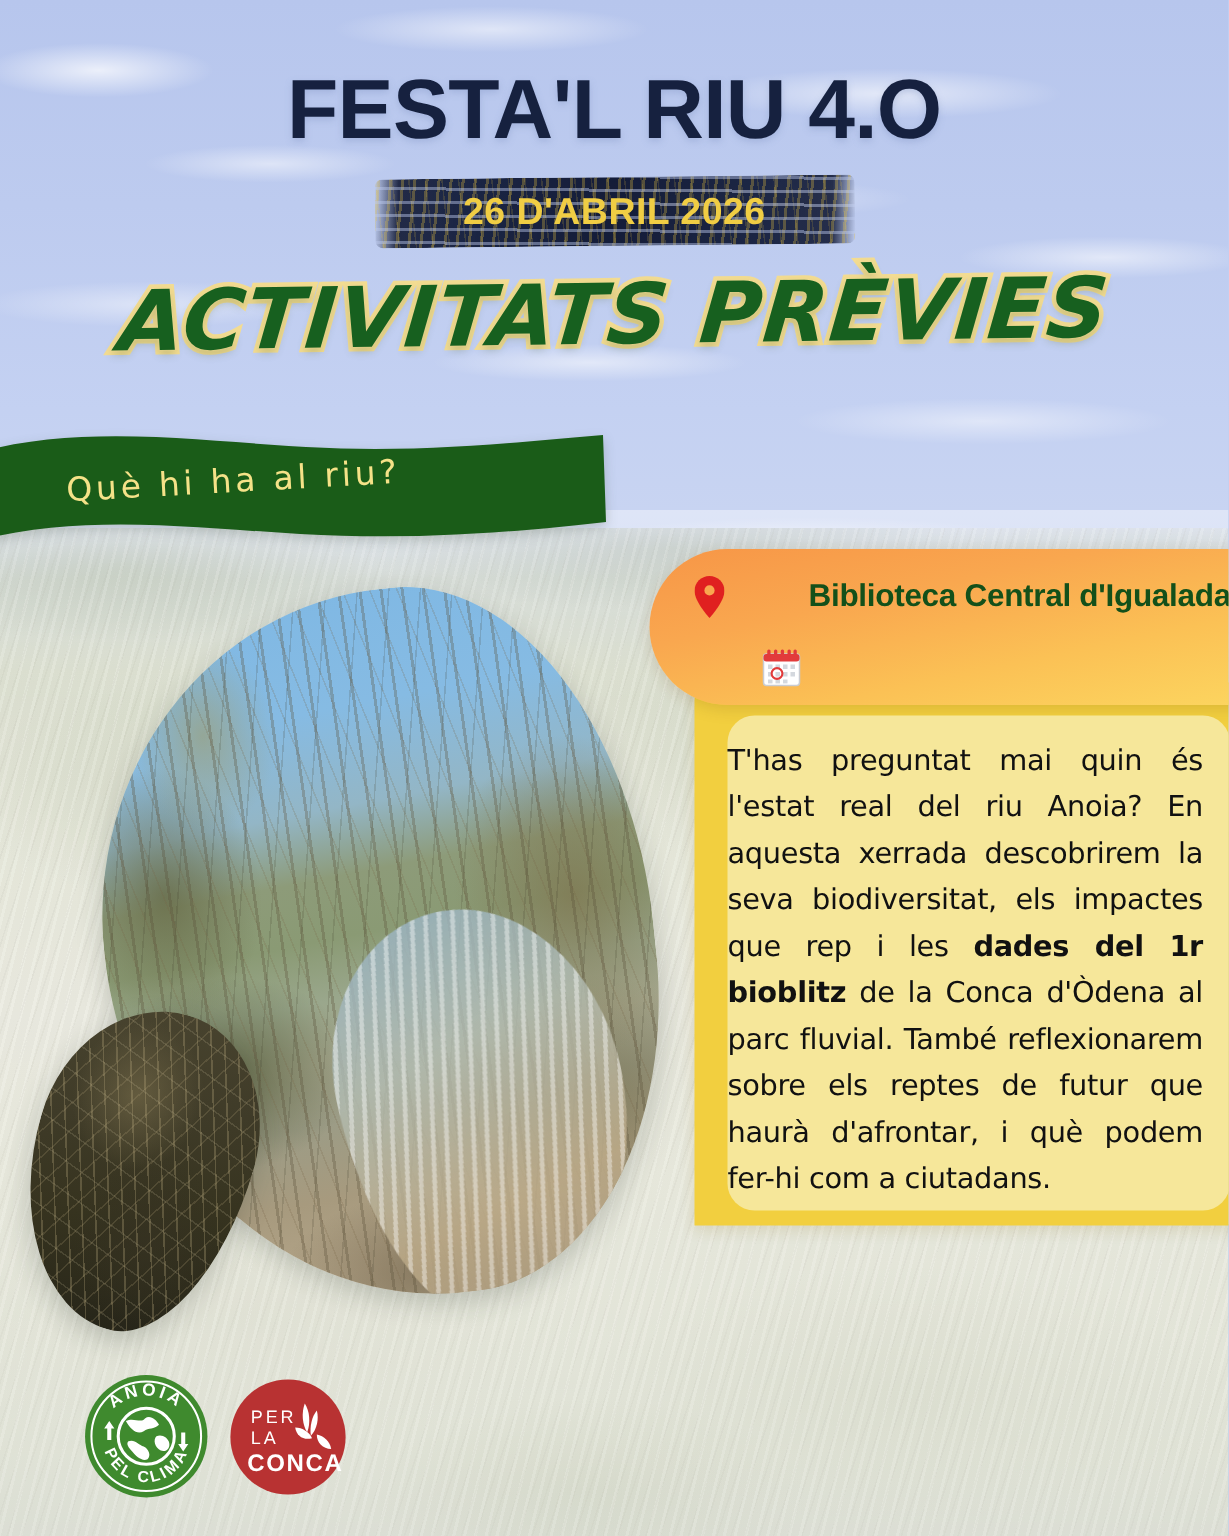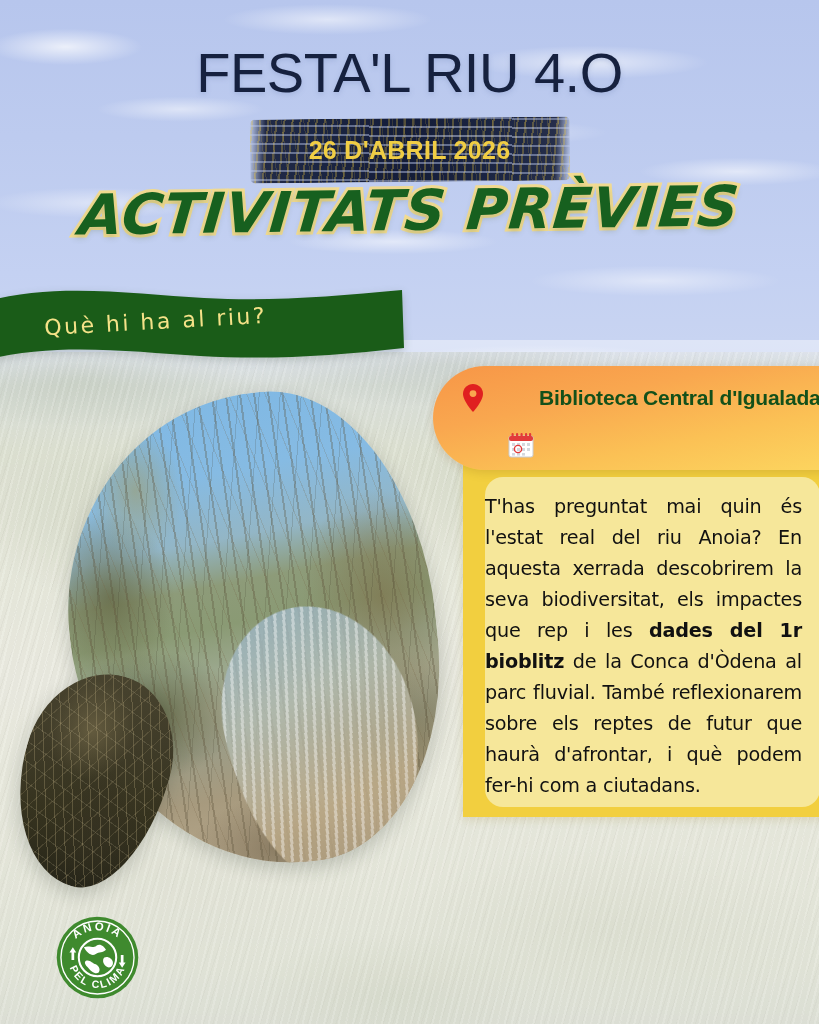--- a/index.html
+++ b/index.html
@@ -56,27 +56,27 @@
     opacity:.75;
   }
   .bg-haze{
     position:absolute;left:0;top:340px;width:819px;height:700px;
     background:linear-gradient(180deg,rgba(255,255,255,.40) 0%,rgba(255,255,255,.14) 18%,rgba(255,255,255,.20) 60%,rgba(255,255,255,.36) 100%);
   }
 
   
   .title{
     position:absolute;left:0;top:40px;width:819px;text-align:center;z-index:6;
-    font-size:56px;font-weight:normal;letter-spacing:-.5px;color:#16213f;
+    font-size:56px;font-weight:bold;letter-spacing:-.5px;color:#16213f;
     font-family:"Liberation Sans","DejaVu Sans",sans-serif;
     text-shadow:0 2px 5px rgba(120,140,190,.35);
   }
   .datestripe{
     position:absolute;left:50%;transform:translateX(-50%);top:118px;z-index:6;
-    width:320px;height:64px;display:flex;align-items:center;justify-content:center;
+    width:320px;height:46px;display:flex;align-items:center;justify-content:center;
   }
   .datestripe .brush{
     position:absolute;inset:0;
     background:
       linear-gradient(92deg, rgba(20,28,56,0) 0%, rgba(20,28,56,.92) 5%, rgba(22,32,62,.97) 18%,
                      rgba(18,26,54,.99) 50%, rgba(22,32,62,.96) 82%, rgba(20,28,56,.90) 95%, rgba(20,28,56,0) 100%);
     -webkit-mask-image:
       repeating-linear-gradient(1deg, #000 0 3px, rgba(0,0,0,.55) 3px 5px, #000 5px 9px),
       linear-gradient(#000,#000);
     -webkit-mask-composite:source-in;
@@ -315,15 +315,29 @@
         </g>
         <text font-family="Liberation Sans, sans-serif" font-size="13.5" font-weight="bold" fill="#ffffff" letter-spacing="2.6">
           <textPath href="#arcTop" startOffset="50%" text-anchor="middle">ANOIA</textPath>
         </text>
         <text font-family="Liberation Sans, sans-serif" font-size="12.5" font-weight="bold" fill="#ffffff" letter-spacing="2.2">
           <textPath href="#arcBot" startOffset="50%" text-anchor="middle">PEL CLIMA</textPath>
         </text>
       </svg>
     </div>
 
+    <div class="logo logo-conca">
+      <svg viewBox="0 0 100 100">
+        <circle cx="50" cy="50" r="48" fill="#b83232"></circle>
+        <g fill="#ffffff">
+          <path d="M64 22 C68 28 69 38 66 46 C62 40 61 30 64 22 Z"></path>
+          <path d="M74 28 C76 35 74 44 69 49 C68 41 70 33 74 28 Z"></path>
+          <path d="M56 42 C62 42 68 46 70 51 C63 53 57 49 56 42 Z"></path>
+          <path d="M74 48 C80 49 85 54 86 60 C79 60 74 55 74 48 Z"></path>
+        </g>
+        <text x="19" y="38" font-family="Liberation Sans, sans-serif" font-size="15" fill="#ffffff" letter-spacing="2.4">PER</text>
+        <text x="19" y="56" font-family="Liberation Sans, sans-serif" font-size="15" fill="#ffffff" letter-spacing="2.4">LA</text>
+        <text x="16" y="78" font-family="Liberation Sans, sans-serif" font-size="20" font-weight="bold" fill="#ffffff" letter-spacing="1.4">CONCA</text>
+      </svg>
+    </div>
   </div>
 
 </div>
 
 </body></html>

